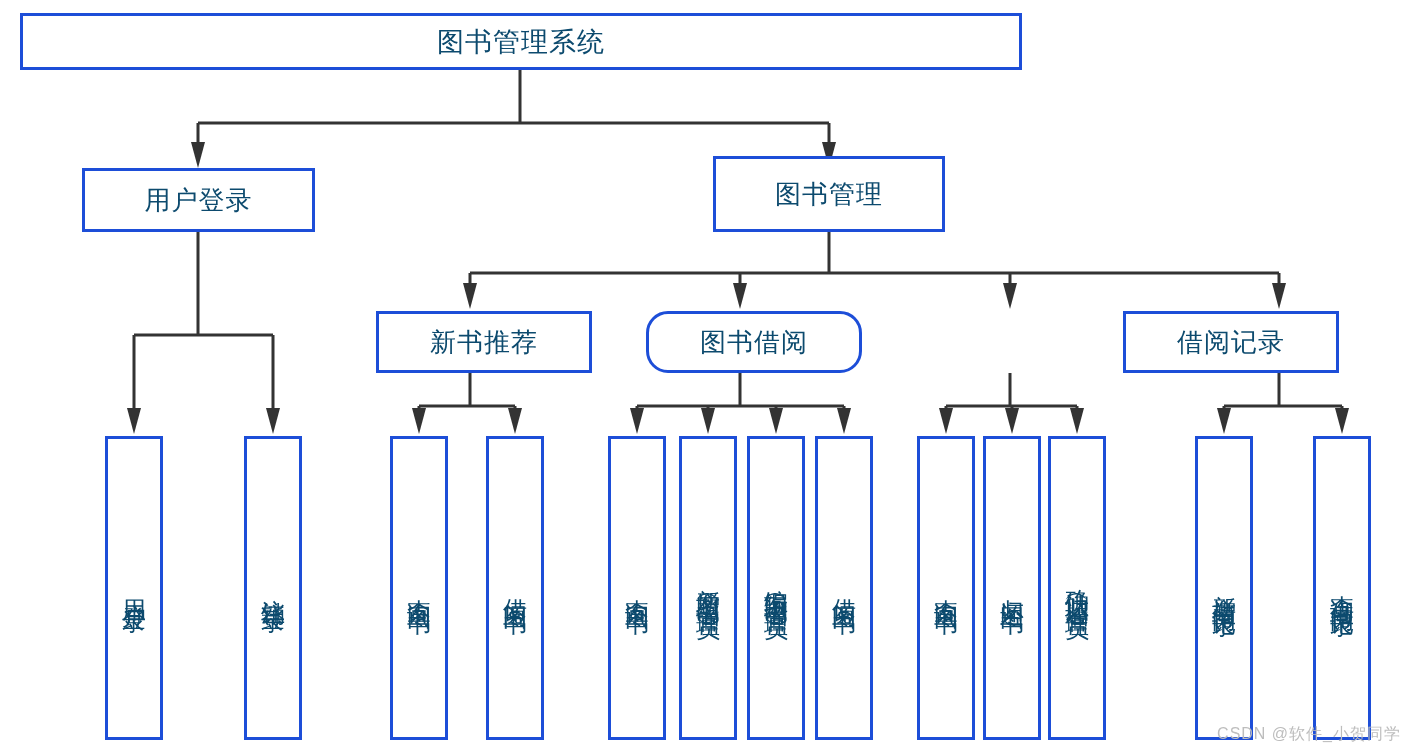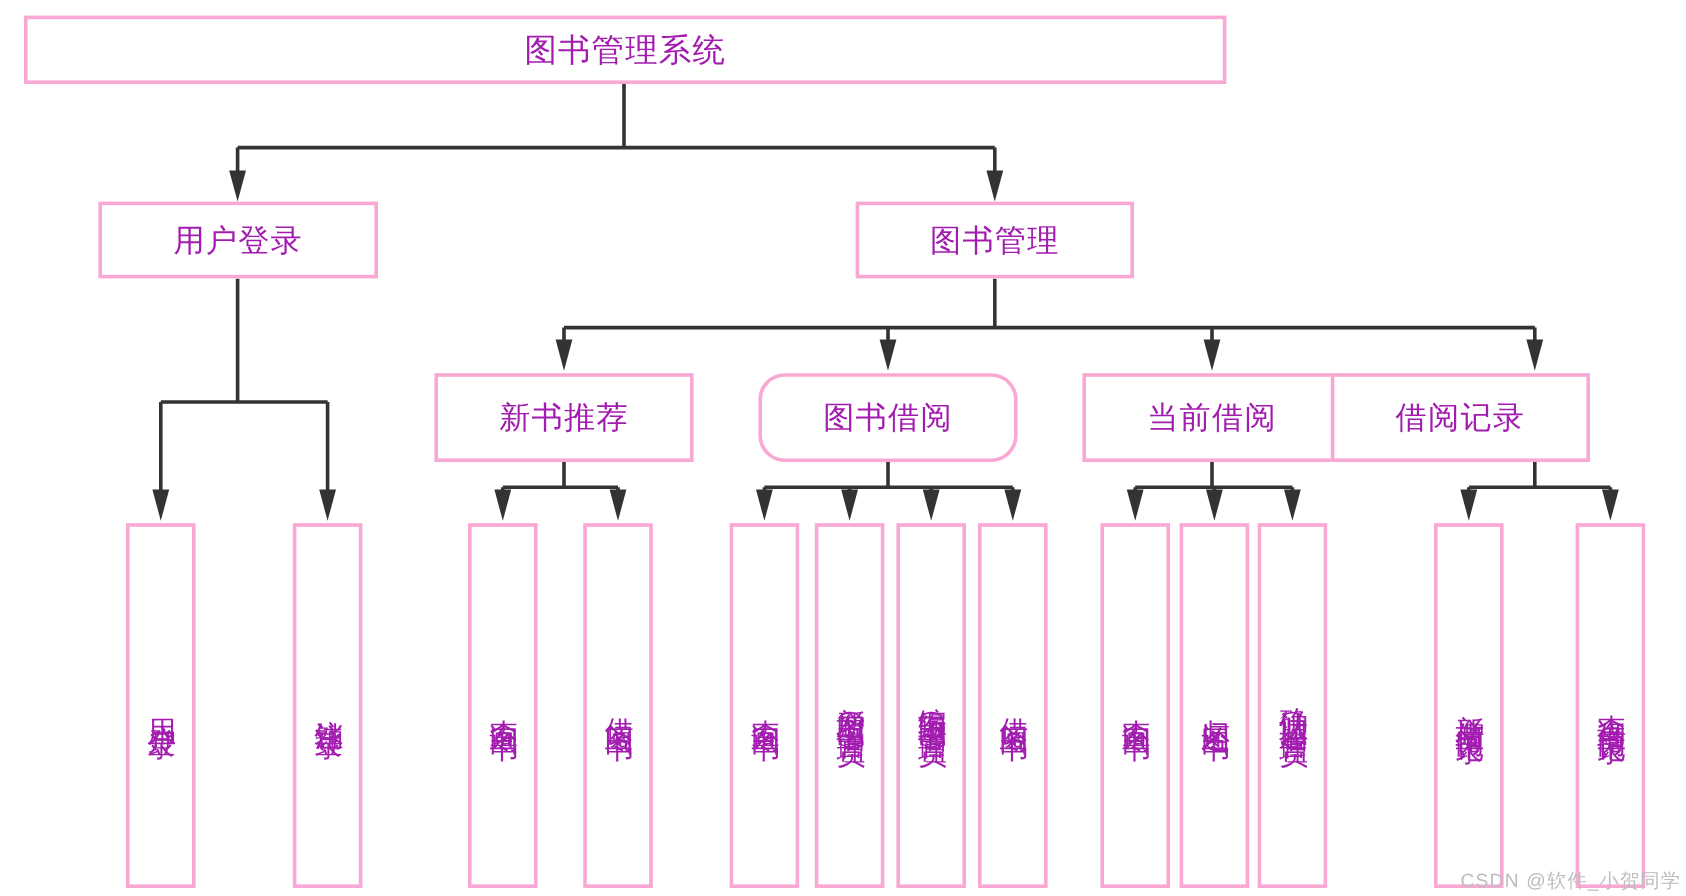--- a/index.html
+++ b/index.html
@@ -19,35 +19,35 @@
   svg.connectors path {
     fill: none;
     stroke: #333333;
     stroke-width: 3;
   }
   svg.connectors polygon { fill: #333333; stroke: none; }
 
   .box {
     position: absolute;
     box-sizing: border-box;
-    border: 3px solid #f9a8d4;
+    border: 3px solid #1d4ed8;
     background: #ffffff;
-    color: #a21caf;
+    color: #0c4a6e;
     display: flex;
     align-items: center;
     justify-content: center;
     text-align: center;
   }
   .h-box { font-size: 26px; letter-spacing: 1px; }
   #root-box { left: 20px; top: 13px; width: 1002px; height: 57px; font-size: 27px; }
 
   .lv2-a { left: 82px;  top: 168px; width: 233px; height: 64px; }
-  .lv2-b { left: 713px; top: 168px; width: 232px; height: 64px; }
+  .lv2-b { left: 713px; top: 156px; width: 232px; height: 76px; }
 
-  .lv3 { top: 311px; width: 216px; height: 74px; }
+  .lv3 { top: 311px; width: 216px; height: 62px; margin-left: 14px; }
   .lv3-a { left: 362px; }
   .lv3-b { left: 632px; border-radius: 22px; }
   .lv3-c { left: 902px; }
   .lv3-d { left: 1109px; }
 
   .leaf {
     top: 436px; width: 58px; height: 304px;
     writing-mode: vertical-rl;
     text-orientation: mixed;
     font-size: 24px;
@@ -116,21 +116,20 @@
     <polygon points="1335,408 1349,408 1342,434"></polygon>
   </svg>
 
   <div class="box h-box" id="root-box">图书管理系统</div>
 
   <div class="box h-box lv2-a">用户登录</div>
   <div class="box h-box lv2-b">图书管理</div>
 
   <div class="box h-box lv3 lv3-a">新书推荐</div>
   <div class="box h-box lv3 lv3-b">图书借阅</div>
-  <div class="box h-box lv3 lv3-c">当前借阅</div>
   <div class="box h-box lv3 lv3-d">借阅记录</div>
 
   <div class="box leaf lf1">用户登录</div>
   <div class="box leaf lf2">注销登录</div>
 
   <div class="box leaf lf3">查询图书</div>
   <div class="box leaf lf4">借阅图书</div>
 
   <div class="box leaf lf5">查询图书</div>
   <div class="box leaf lf6">新增图书（管理员）</div>

